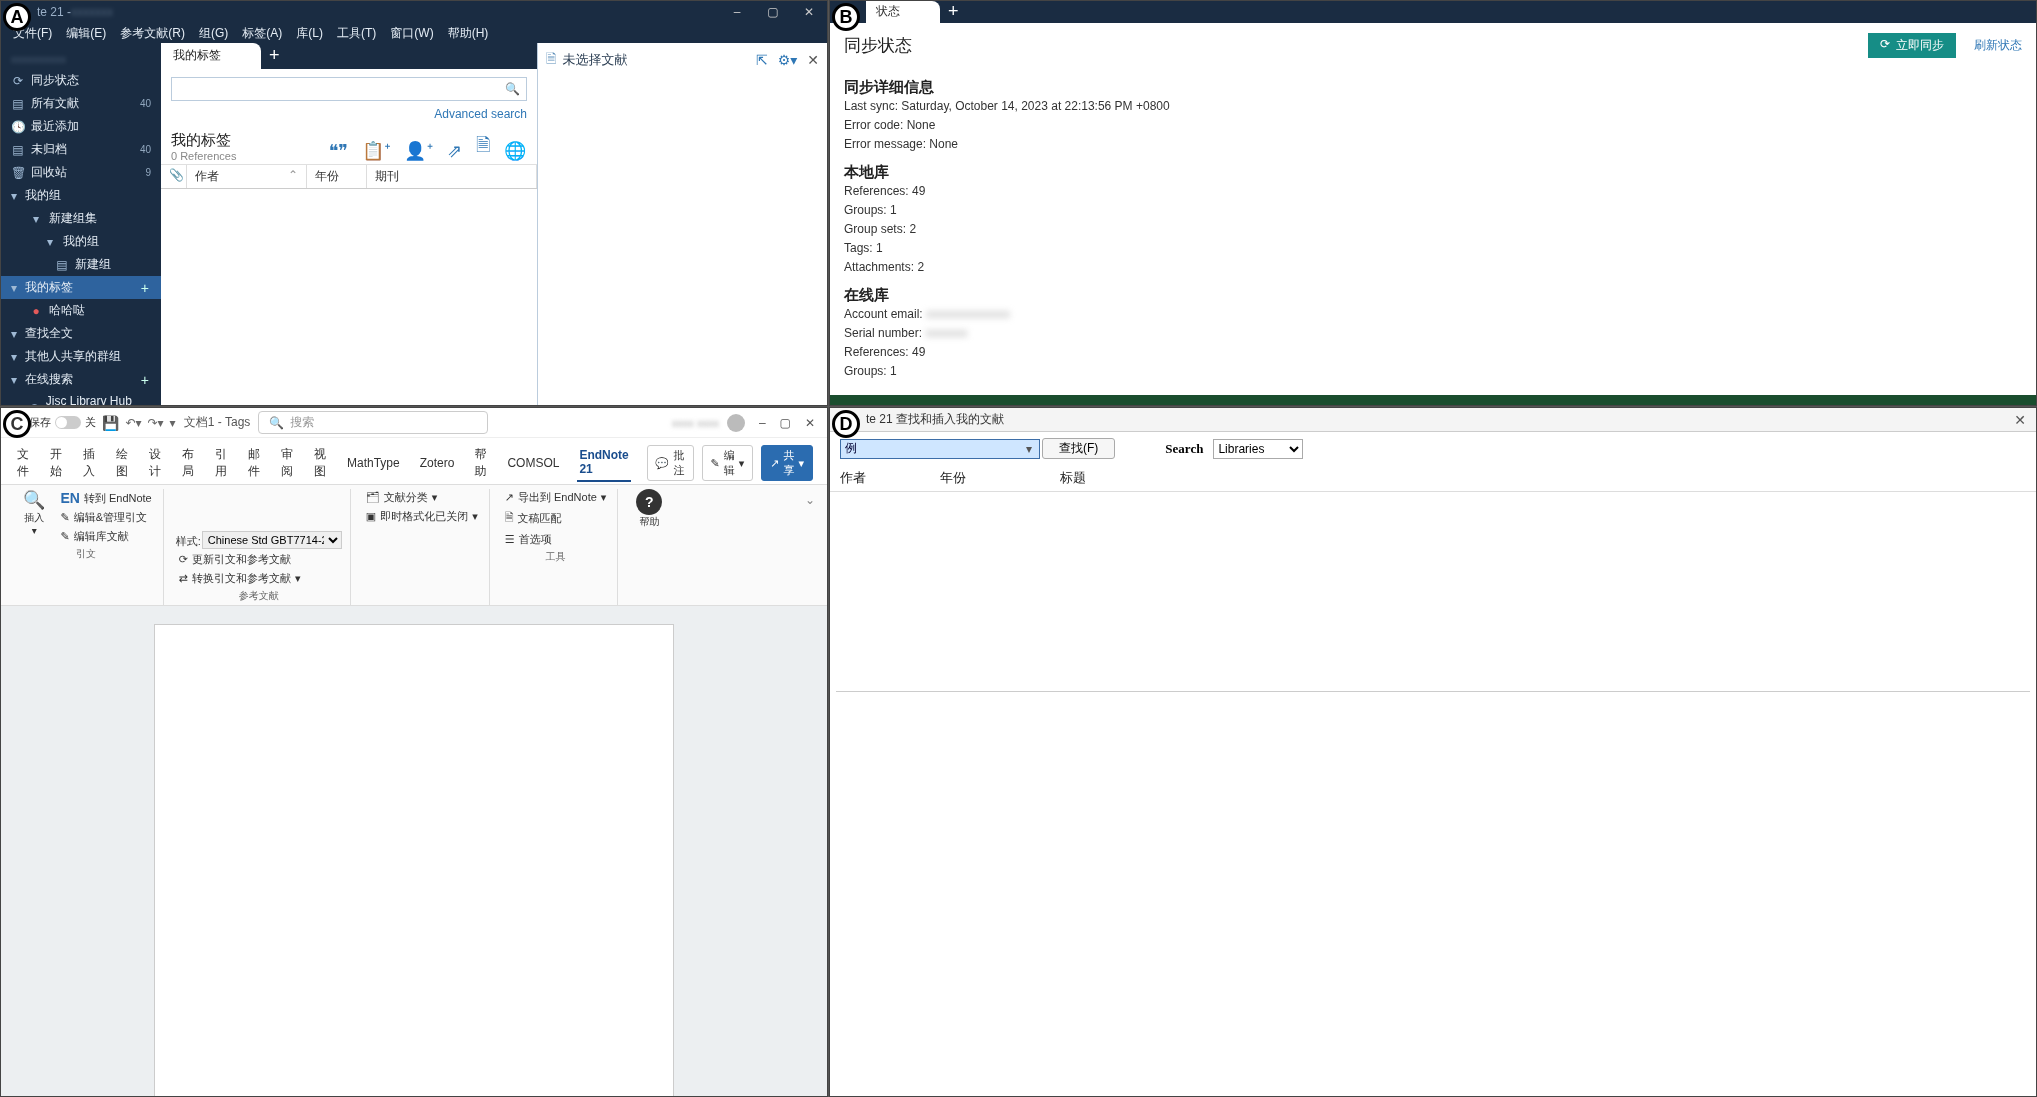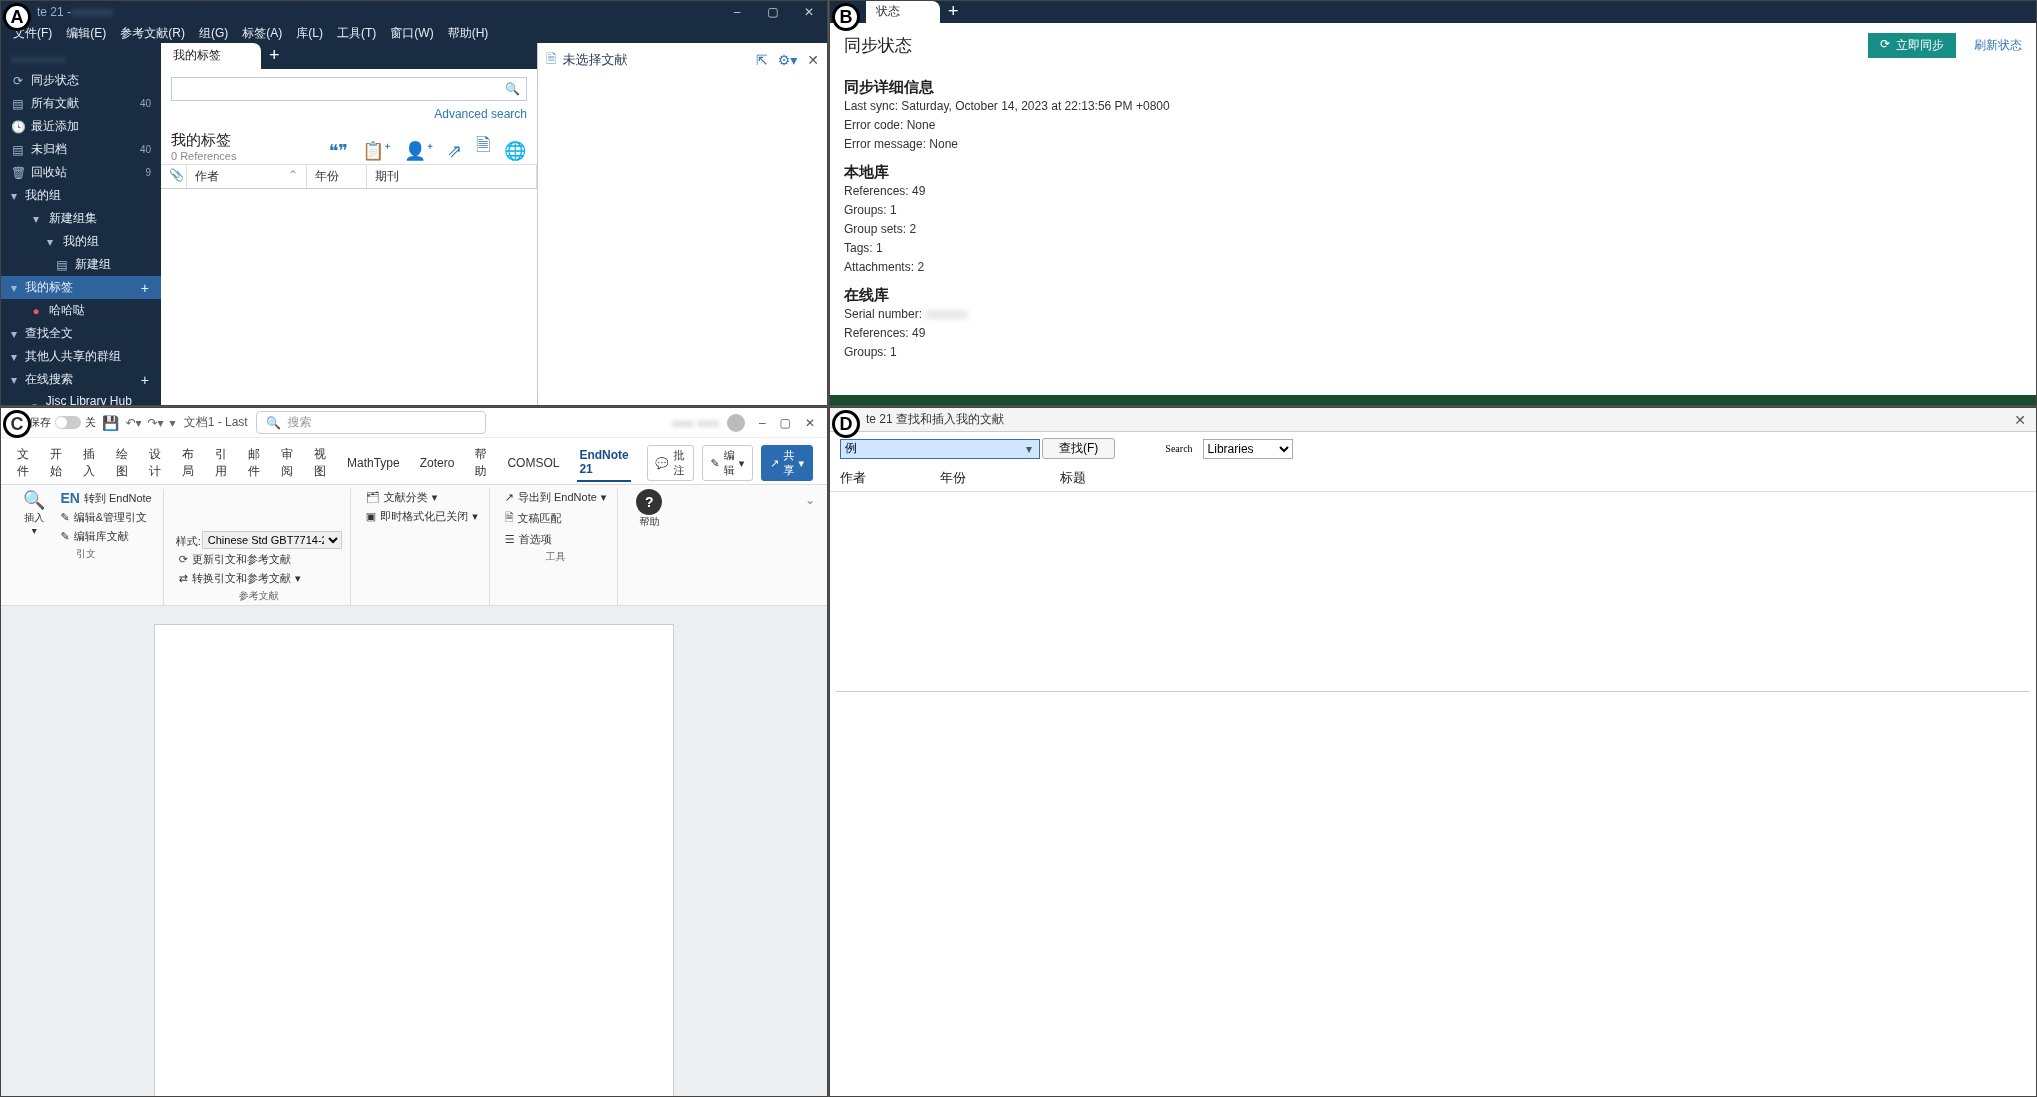--- a/index.html
+++ b/index.html
@@ -95,21 +95,21 @@
 #panelC .page { width: 520px; height: 100%; background: #fff; border: 1px solid #ccc; }
 
 
 #panelD { font-size: 12px; }
 #panelD .titlebar { height: 24px; display: flex; align-items: center; padding-left: 36px; font-size: 12px; color: #333; border-bottom: 1px solid #ccc; background: #f4f4f4; }
 #panelD .titlebar .x { margin-left: auto; padding: 0 10px; font-size: 14px; color: #555; }
 #panelD .toolbar { display: flex; align-items: center; gap: 10px; padding: 6px 10px; }
 #panelD .toolbar .search-in { border: 1px solid #3d6ea8; background: #cfe6ff; width: 200px; height: 20px; padding: 0 4px; font-size: 12px; color: #003; }
 #panelD .toolbar .find-btn { border: 1px solid #aaa; border-radius: 3px; padding: 1px 16px; font-size: 12px; background: #f6f6f6; }
 #panelD .toolbar .sp { width: 30px; }
-#panelD .toolbar .lbl { font-size: 10px; font-family: serif; }
+#panelD .toolbar .lbl { font-size: 13px; font-family: serif; font-weight: bold; }
 #panelD .toolbar select { border: 1px solid #aaa; width: 90px; height: 20px; font-size: 12px; background: #fff; }
 #panelD .cols { display: flex; padding: 4px 10px; border-bottom: 1px solid #ddd; font-size: 13px; color: #222; gap: 40px; }
 #panelD .cols .c1 { width: 60px; }
 #panelD .cols .c2 { width: 80px; }
 #panelD .empty { height: 200px; border-bottom: 1px solid #ccc; margin: 0 6px; }
 </style>
 </head>
 <body>
 
 <div class="grid">
@@ -285,20 +285,21 @@
     <div id="b-local">
           <div class="kv">References: <span>49</span></div>
           <div class="kv">Groups: <span>1</span></div>
           <div class="kv">Group sets: <span>2</span></div>
           <div class="kv">Tags: <span>1</span></div>
           <div class="kv">Attachments: <span>2</span></div>
         </div>
 
     <h3>在线库</h3>
     <div id="b-online">
+          <div class="kv">Account email: <span class="blur">xxxxxxxxxxxxxx</span></div>
           <div class="kv">Serial number: <span class="blur">xxxxxxx</span></div>
           <div class="kv">References: <span>49</span></div>
           <div class="kv">Groups: <span>1</span></div>
         </div>
 
   </div>
   <div class="footstripe"></div>
 </div>
 
 <div class="panel" id="panelC">
@@ -308,21 +309,21 @@
       <div class="autosave">
         <span>自动保存</span>
         <span class="toggle"></span>
         <span>关</span>
       </div>
       <span class="save-ico">💾</span>
       <span style="color:#666">↶▾</span>
       <span style="color:#666">↷▾</span>
       <span style="color:#666">▾</span>
     </div>
-    <span class="doc-title">文档1 - Last</span>
+    <span class="doc-title">文档1 - Tags</span>
     <div class="search-pill">
           <span>🔍</span>
           <span>搜索</span>
         </div>
     <div class="spacer"></div>
     <span class="user">xxxx xxxx</span>
     <span style="width:18px;height:18px;border-radius:50%;background:#bbb;display:inline-block"></span>
     <div class="winb">
       <span>–</span>
       <span>▢</span>

